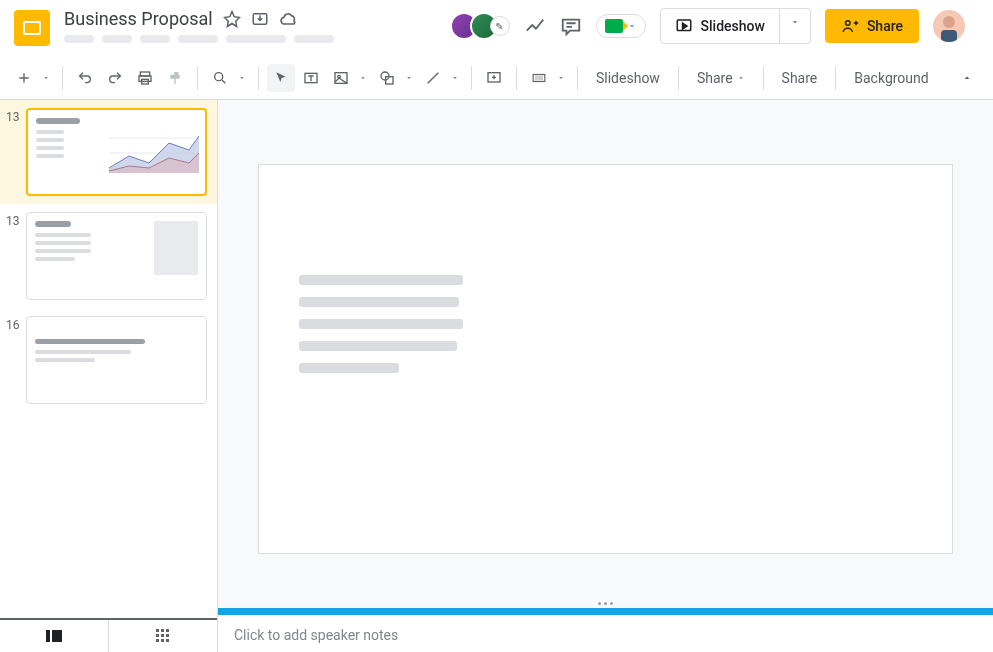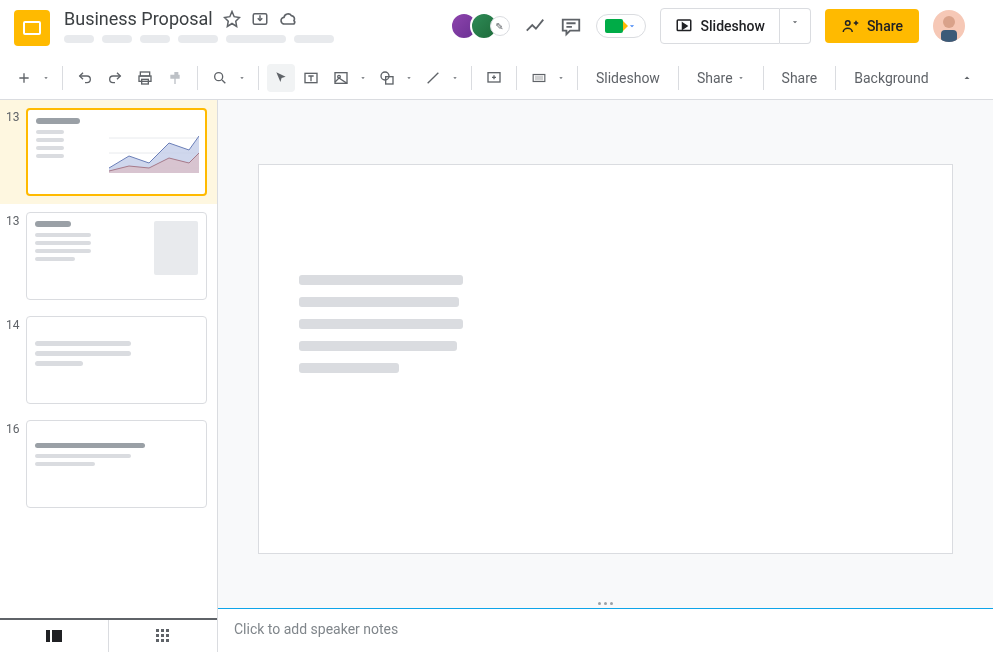--- a/index.html
+++ b/index.html
@@ -43,21 +43,21 @@
 .thumb { flex: 1; height: 88px; background: #fff; border: 1px solid #dadce0; border-radius: 4px; padding: 8px; position:relative;}
 .thumb-row.selected .thumb { border: 2px solid #ffba00; }
 .ph { background: #dadce0; border-radius: 3px; }
 .ph-dark { background: #9aa0a6; border-radius: 3px; }
 .canvas-area { flex: 1; background: #f8f9fa; display: flex; flex-direction: column; position:relative;}
 .canvas-wrap { flex: 1; display: flex; align-items: center; justify-content: center; padding: 30px 40px 10px 40px; }
 .slide-canvas { width: 695px; height: 390px; background: #fff; border: 1px solid #dadce0; padding: 110px 40px 40px 40px; }
 .divider-handle { height: 10px; display:flex; align-items:center; justify-content:center; cursor:row-resize;}
 .dots { display:flex; gap:3px;}
 .dots span{width:3px;height:3px;background:#9aa0a6;border-radius:50%;}
-.notes { height: 44px; border-top: 1px solid #0ea5e9; padding: 12px 16px; color: #80868b; background:#fff;}
+.notes { height: 44px; border-top: 7px solid #0ea5e9; padding: 12px 16px; color: #80868b; background:#fff;}
 .view-switcher { height: 34px; border-top: 2px solid #5f6368; display: flex; align-items: center; }
 .view-btn { flex:1; display:flex; align-items:center; justify-content:center; height:100%; cursor:pointer;}
 .view-sep { width:1px; height:100%; background:#dadce0;}
 svg { display:block; }
 .thumb-chart { position:absolute; right:6px; top:18px; width:90px; height:56px;}
 .collapse-caret { margin-left:auto; padding-right:10px;}
 </style>
 </head>
 <body>
 
@@ -324,28 +324,20 @@
             <div class="ph-dark" style="width:36px;height:6px;margin-bottom:6px"></div>
             <div class="ph" style="width:56px;height:4px;margin-bottom:4px"></div>
             <div class="ph" style="width:56px;height:4px;margin-bottom:4px"></div>
             <div class="ph" style="width:56px;height:4px;margin-bottom:4px"></div>
             <div class="ph" style="width:40px;height:4px"></div>
           </div>
           <div style="width:44px;height:54px;background:#e8eaed;border-radius:2px;"></div>
         </div>
       </div>
 
-      <div class="thumb-row">
-        <div class="thumb-num">14</div>
-        <div class="thumb" style="padding-top:24px;">
-          <div class="ph" style="width:96px;height:5px;margin-bottom:5px"></div>
-          <div class="ph" style="width:96px;height:5px;margin-bottom:5px"></div>
-          <div class="ph" style="width:48px;height:5px"></div>
-        </div>
-      </div>
 
 
       <div class="thumb-row">
         <div class="thumb-num">16</div>
         <div class="thumb" style="padding-top:22px;">
           <div class="ph-dark" style="width:110px;height:5px;margin-bottom:6px"></div>
           <div class="ph" style="width:96px;height:4px;margin-bottom:4px"></div>
           <div class="ph" style="width:60px;height:4px"></div>
         </div>
       </div>

